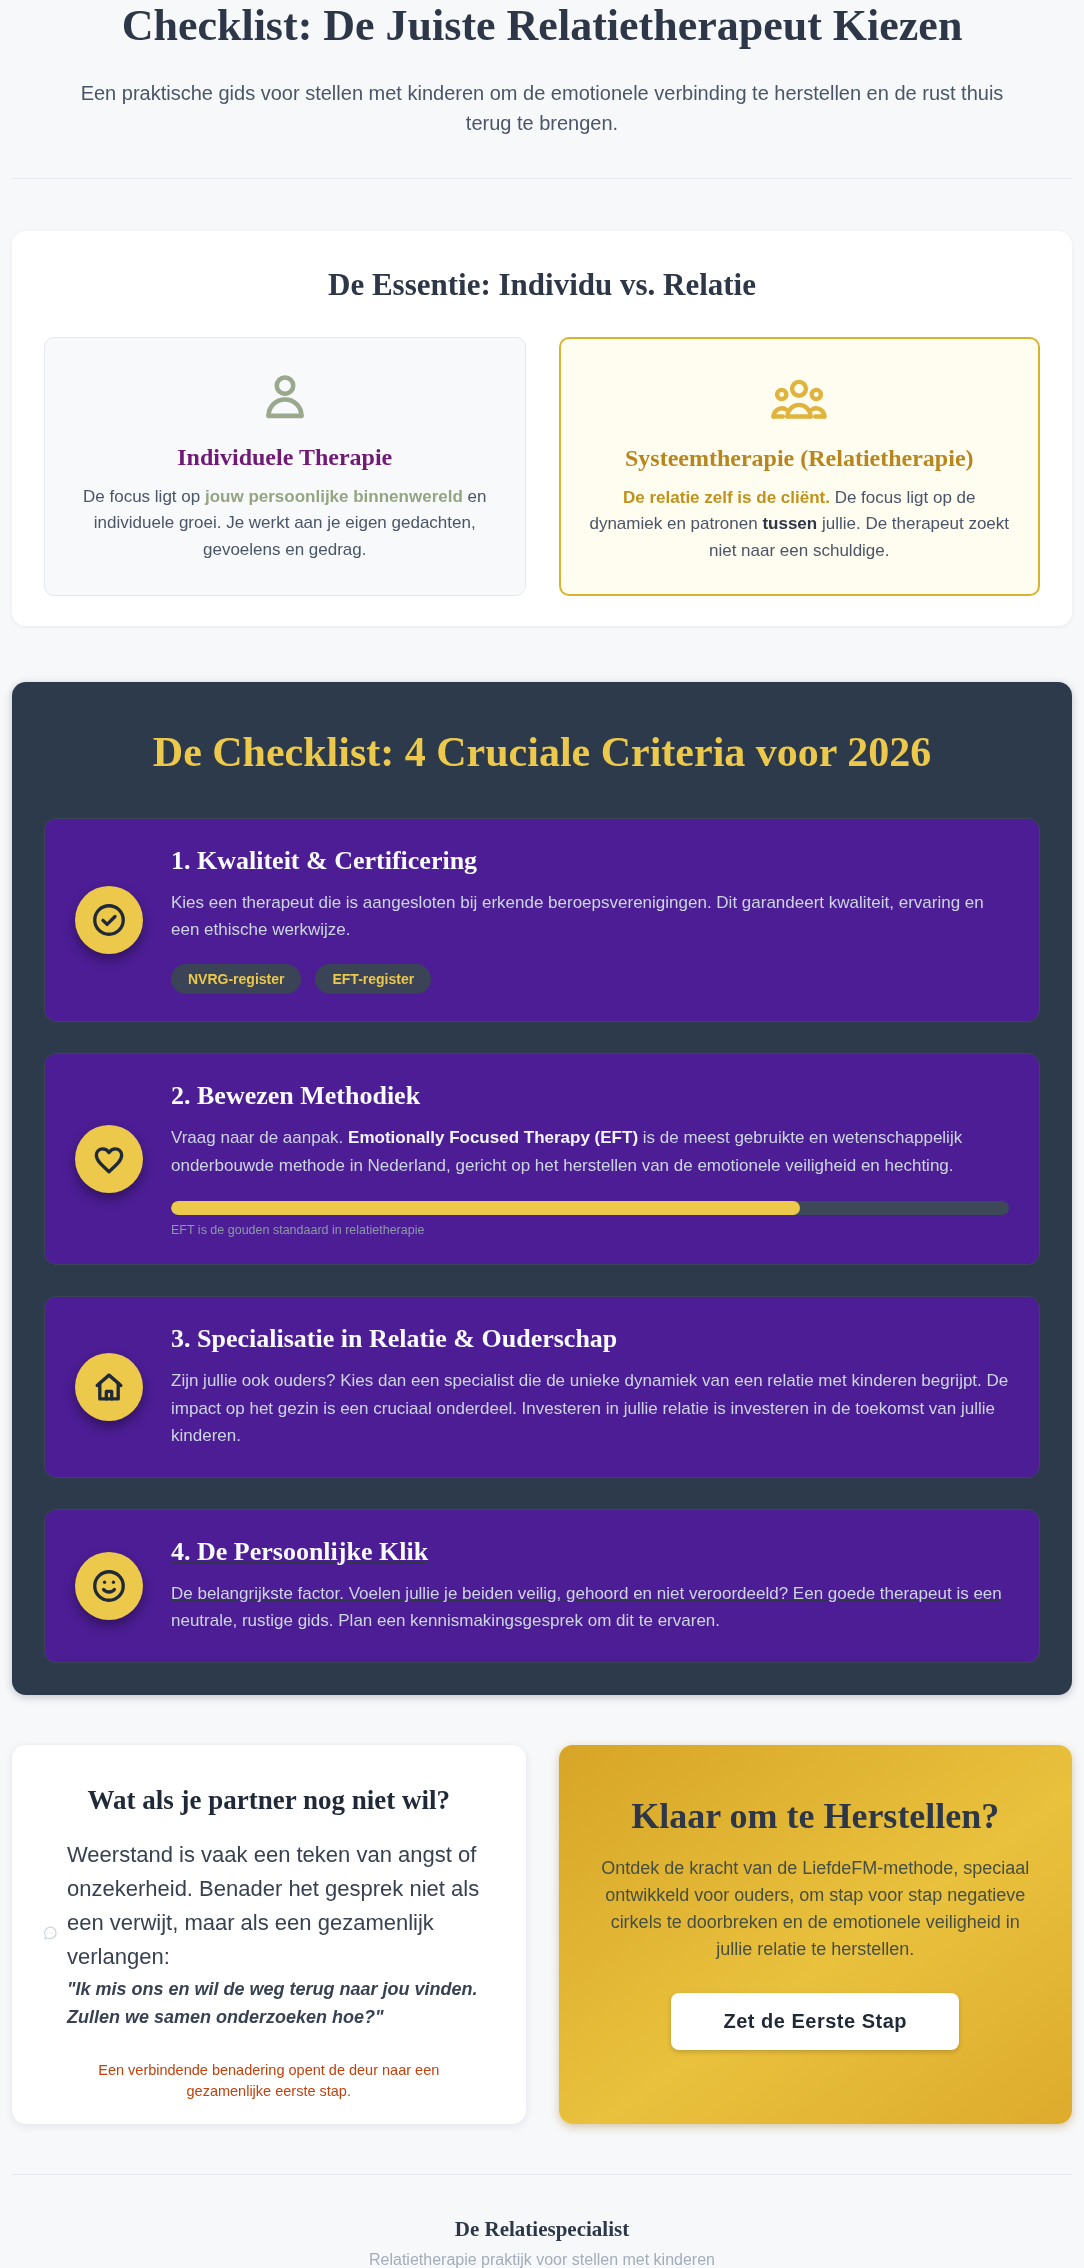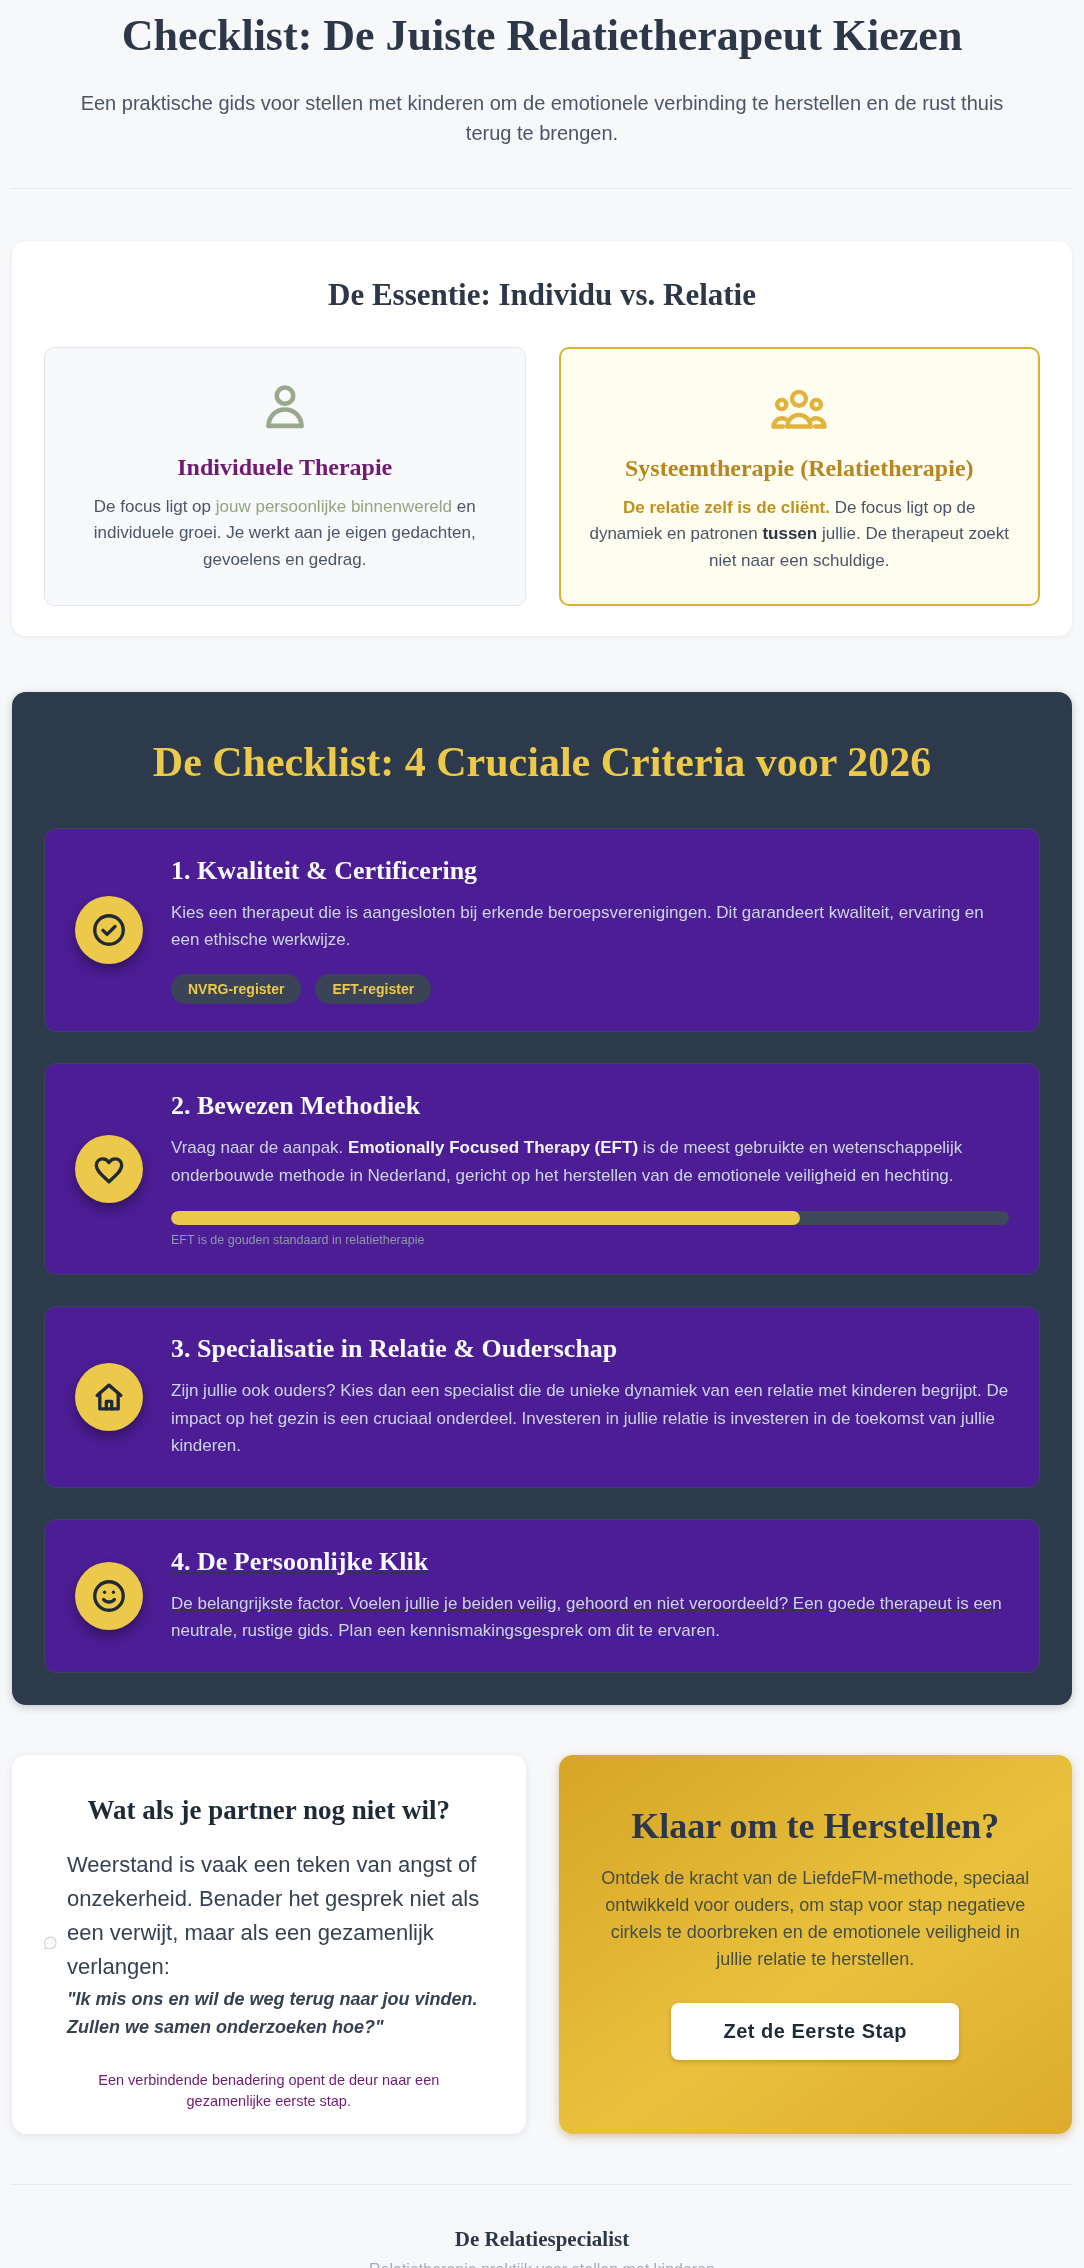--- a/index.html
+++ b/index.html
@@ -5,21 +5,21 @@
   * { box-sizing: border-box; }
   html, body { margin: 0; padding: 0; }
   body {
     width: 1084px;
     background: #f7f8fa;
     font-family: "Liberation Sans", sans-serif;
     color: #2d3748;
   }
 
   
-  .hero { text-align: center; padding: 10px 60px 0; }
+  .hero { text-align: center; padding: 0 60px 0; }
   .hero h1 {
     font-family: "Liberation Serif", serif;
     font-size: 44px; line-height: 1.18; font-weight: 700;
     color: #2d3748; margin: 0 auto; max-width: 960px;
   }
   .hero .subtitle {
     margin: 26px auto 0; max-width: 930px;
     font-size: 20px; line-height: 1.5; color: #4a5568;
   }
   .divider { border: none; border-top: 1px solid #e4e8ee; margin: 40px 12px 0; }
@@ -41,21 +41,21 @@
   }
   .ess-card.individual { background: #f8f9fb; border: 1px solid #e4e7ec; }
   .ess-card.system { background: #fffcf0; border: 2px solid #d8b332; }
   .ess-icon { height: 62px; display: flex; align-items: center; justify-content: center; }
   .ess-title {
     font-family: "Liberation Serif", serif;
     font-size: 24px; font-weight: 700; margin: 16px 0 13px; color: #701a75;
   }
   .ess-card.system .ess-title { color: #b7861f; }
   .ess-text { font-size: 17px; line-height: 1.55; color: #4a5568; margin: 0; }
-  .hl-green { color: #94a581; font-weight: 400; }
+  .hl-green { color: #94a581; font-weight: 700; }
   .hl-gold  { color: #c0921c; font-weight: 700; }
   .hl-dark  { color: #2d3748; font-weight: 700; }
 
   
   .checklist {
     background: #2d3a4b; border-radius: 14px;
     margin: 56px 12px 0; padding: 34px 32px 32px;
     box-shadow: 0 2px 8px rgba(30,41,59,.25);
   }
   .checklist h2 {
@@ -110,21 +110,21 @@
   }
   .partner-row { display: flex; align-items: center; gap: 9px; }
   .bubble-col { flex: none; width: 16px; color: #cbd5e0; }
   .partner-text { font-size: 22px; line-height: 1.55; color: #374151; margin: 0; }
   .partner-quote {
     font-size: 18px; line-height: 1.55; color: #374151;
     font-weight: 700; font-style: italic; margin: 2px 0 0;
   }
   .partner-caption {
     margin: 28px auto 0; max-width: 420px; text-align: center;
-    font-size: 14.5px; line-height: 1.45; color: #701a75;
+    font-size: 14.5px; line-height: 1.45; color: #c2410c;
   }
   .cta-card {
     background: linear-gradient(145deg, #d7a527 0%, #e9c13d 55%, #ddab2d 100%);
     border-radius: 14px; padding: 42px 38px; text-align: center;
     box-shadow: 0 3px 10px rgba(150,110,20,.35);
   }
   .cta-card h3 {
     font-family: "Liberation Serif", serif;
     font-size: 36px; font-weight: 700; color: #2d3748; margin: 8px 0 18px;
   }

